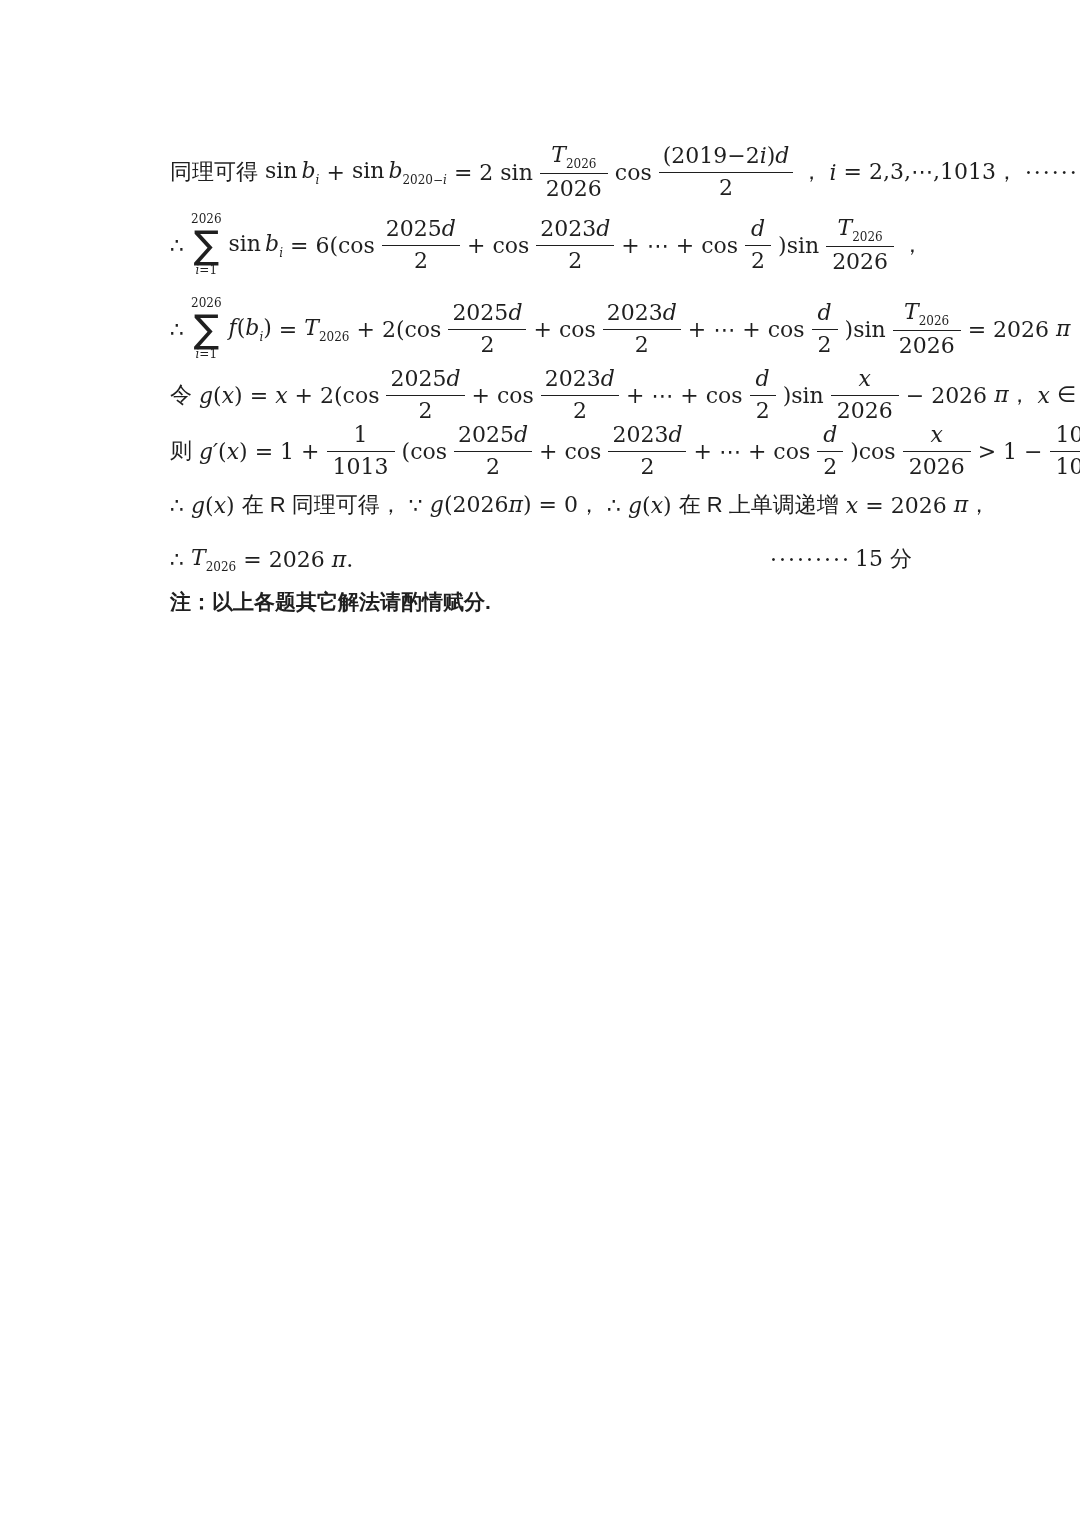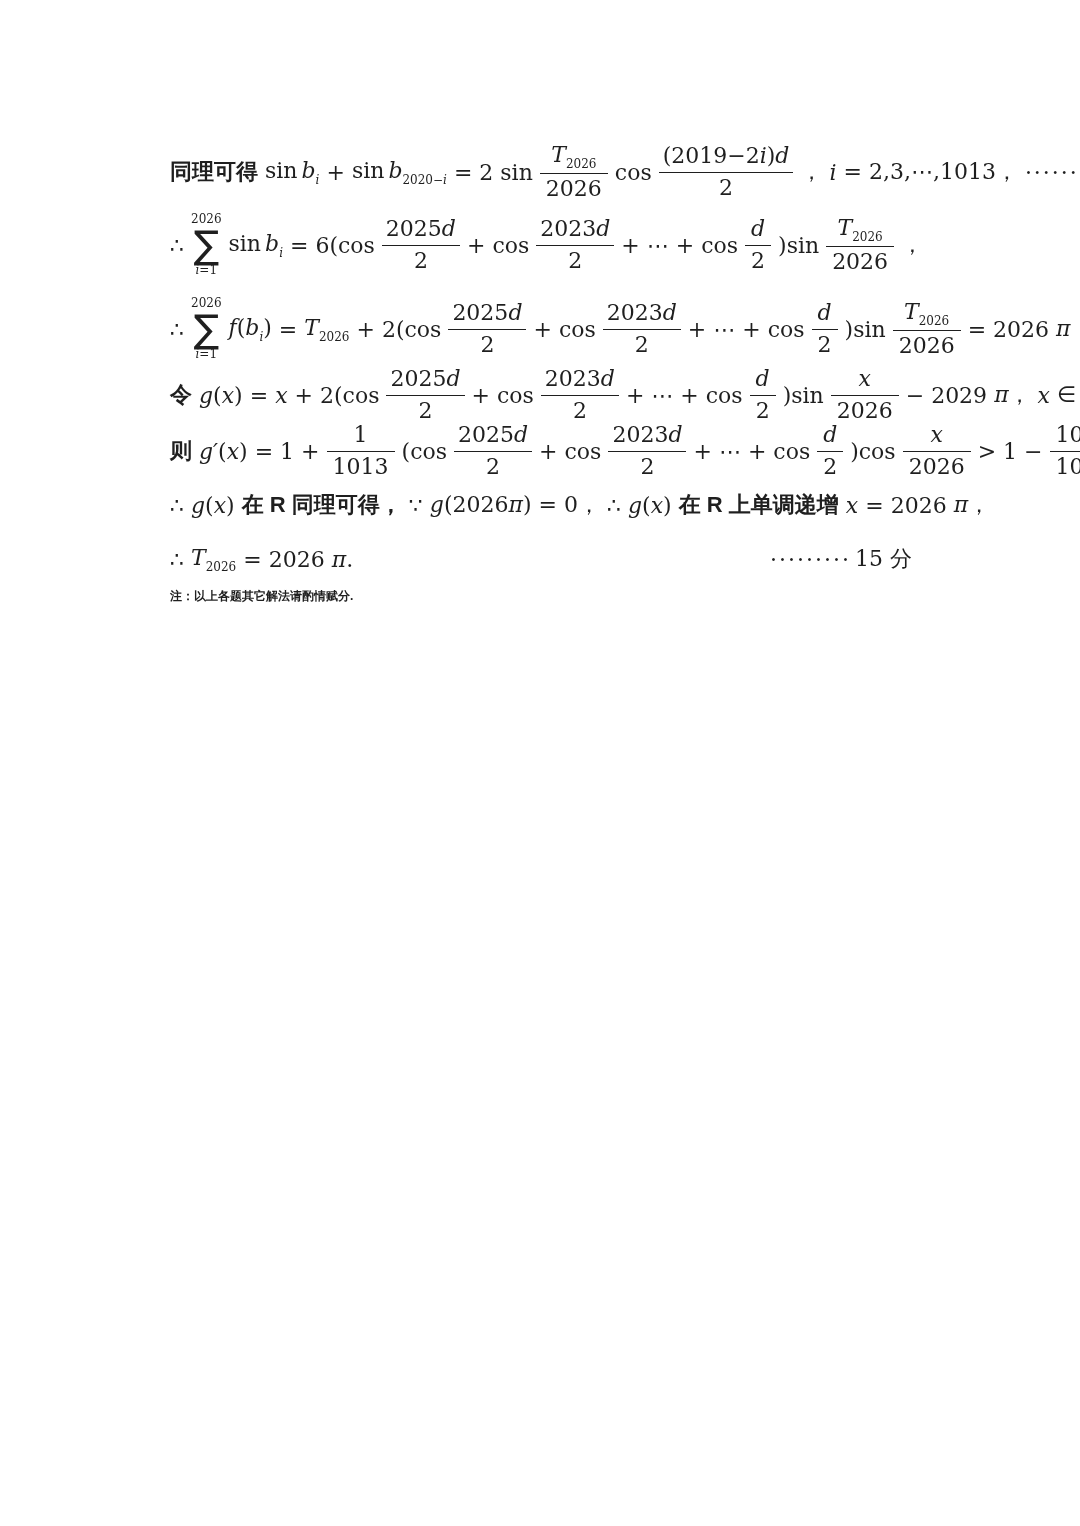--- a/index.html
+++ b/index.html
@@ -13,36 +13,36 @@
     font-size: 22px;
   }
   .line {
     position: absolute; left: 170px; width: 742px;
     display: flex; align-items: center; white-space: nowrap;
   }
   .line > * { margin-right: 7px; }
   .line > *:last-child { margin-right: 0; }
   .grp { display: inline-block; }
   .it { font-style: italic; }
-  .cn { font-family: "Liberation Sans", "DejaVu Sans", sans-serif; font-weight: bold; }
+  .cn { font-family: "Liberation Sans", "DejaVu Sans", sans-serif; }
   .sym { font-family: "DejaVu Sans", sans-serif; }
   .fnm { margin-right: 4px; }
   sub.ssub { font-size: 12px; line-height: 1; vertical-align: -6px; letter-spacing: 0; }
   .frac { display: inline-flex; flex-direction: column; align-items: center; line-height: 1.1; text-align: center; }
   .frac .num { padding: 0 4px 3px; }
   .frac .den { border-top: 1.6px solid #1f1f1f; padding: 3px 6px 0; align-self: stretch; }
   .sum { display: inline-flex; flex-direction: column; align-items: center; line-height: 1; }
   .sum-upper, .sum-lower { font-size: 12px; line-height: 1.25; }
   .sigma { font-size: 38px; line-height: 0.95; font-family: "DejaVu Sans", sans-serif; }
   .tail { margin-left: auto; display: flex; align-items: center; }
   .tail > .dots { margin-right: 4px; }
   .dots { letter-spacing: 2px; }
   .note {
     position: absolute; left: 170px; top: 588px;
-    font-size: 12px; font-weight: bold;
+    font-size: 21px; font-weight: bold;
   }
 </style>
 </head>
 <body>
 
 <div>
 
   <div class="line" style="top:140px;height:64px">
     <span class="cn">同理可得</span>
     <span class="grp"><span class="fnm">sin</span><span class="it">b</span><sub class="ssub"><span class="it">i</span></sub></span>
@@ -151,21 +151,21 @@
     <span>+ ⋯ + cos</span>
     <span class="frac">
       <span class="num"><span class="it">d</span></span>
       <span class="den">2</span>
     </span>
     <span>)sin</span>
     <span class="frac">
       <span class="num"><span class="it">x</span></span>
       <span class="den">2026</span>
     </span>
-    <span>− 2029</span>
+    <span>− 2026</span>
     <span class="grp"><span class="it">π</span><span>，</span></span>
     <span class="it">x</span>
     <span class="sym">∈ R，</span>
   </div>
 
   <div class="line" style="top:417px;height:68px">
     <span class="cn">则</span>
     <span class="grp"><span class="it">g′</span><span>(</span><span class="it">x</span><span>)</span></span>
     <span>= 1 +</span>
     <span class="frac">

